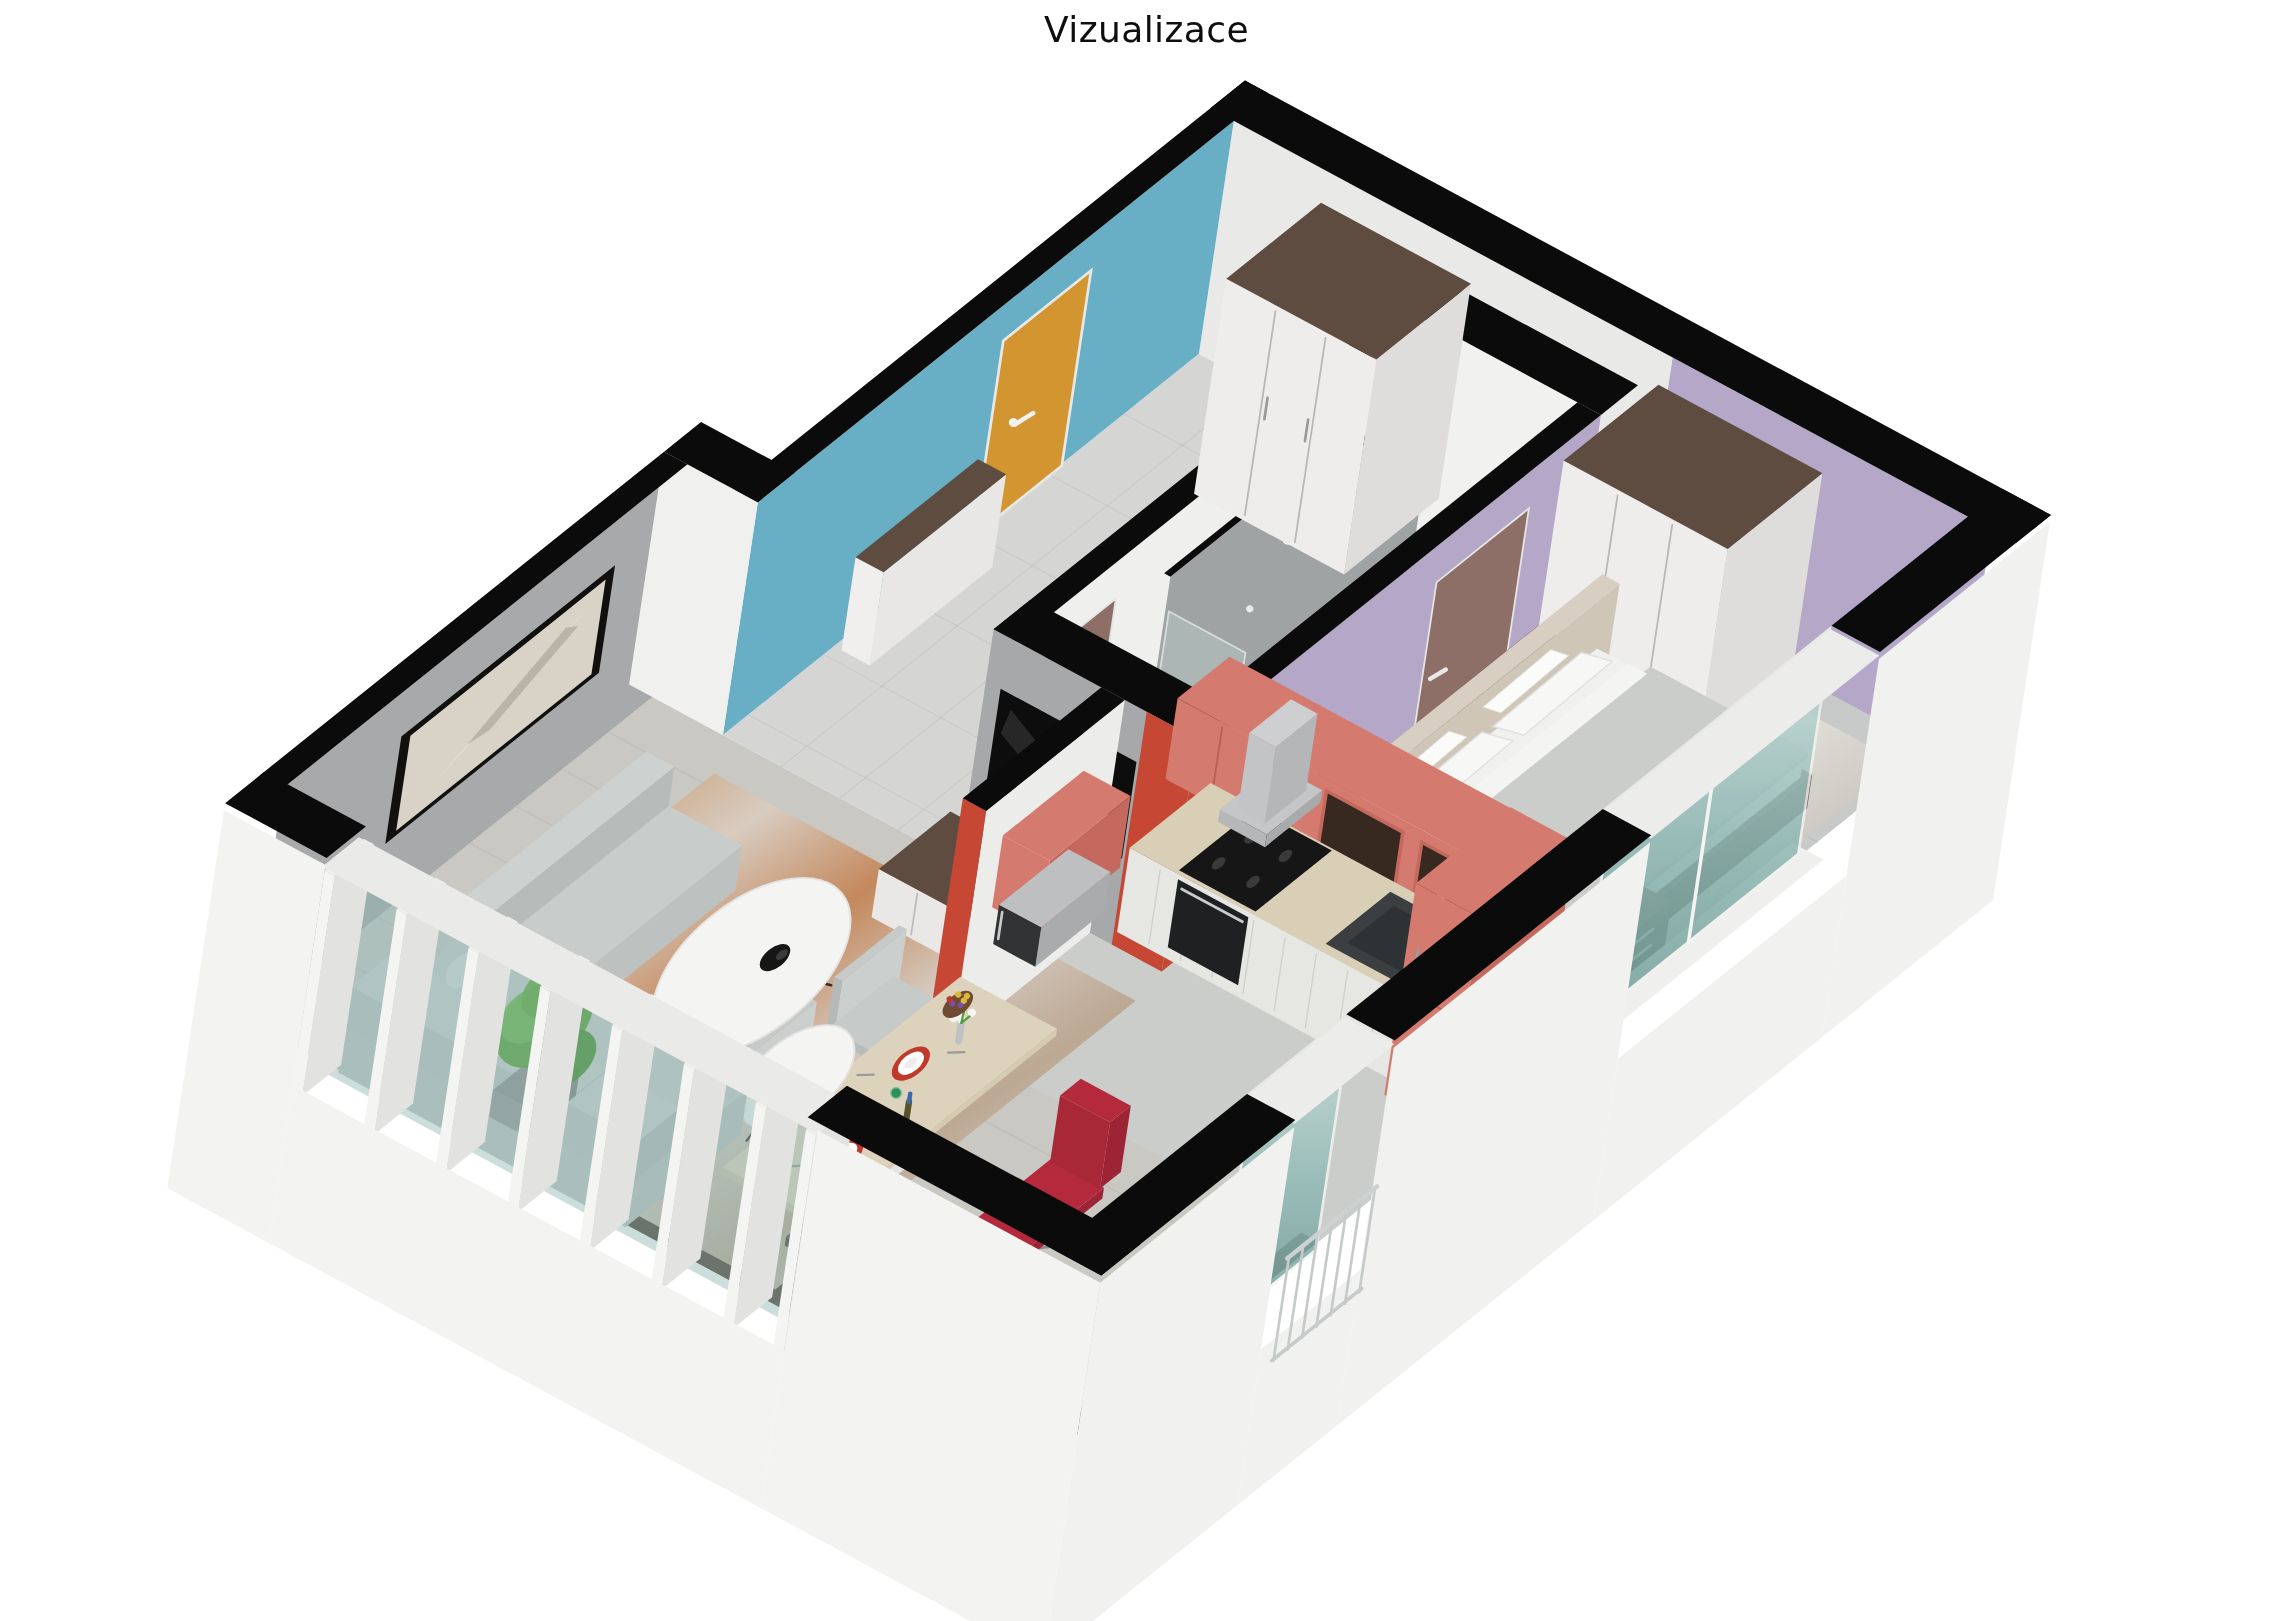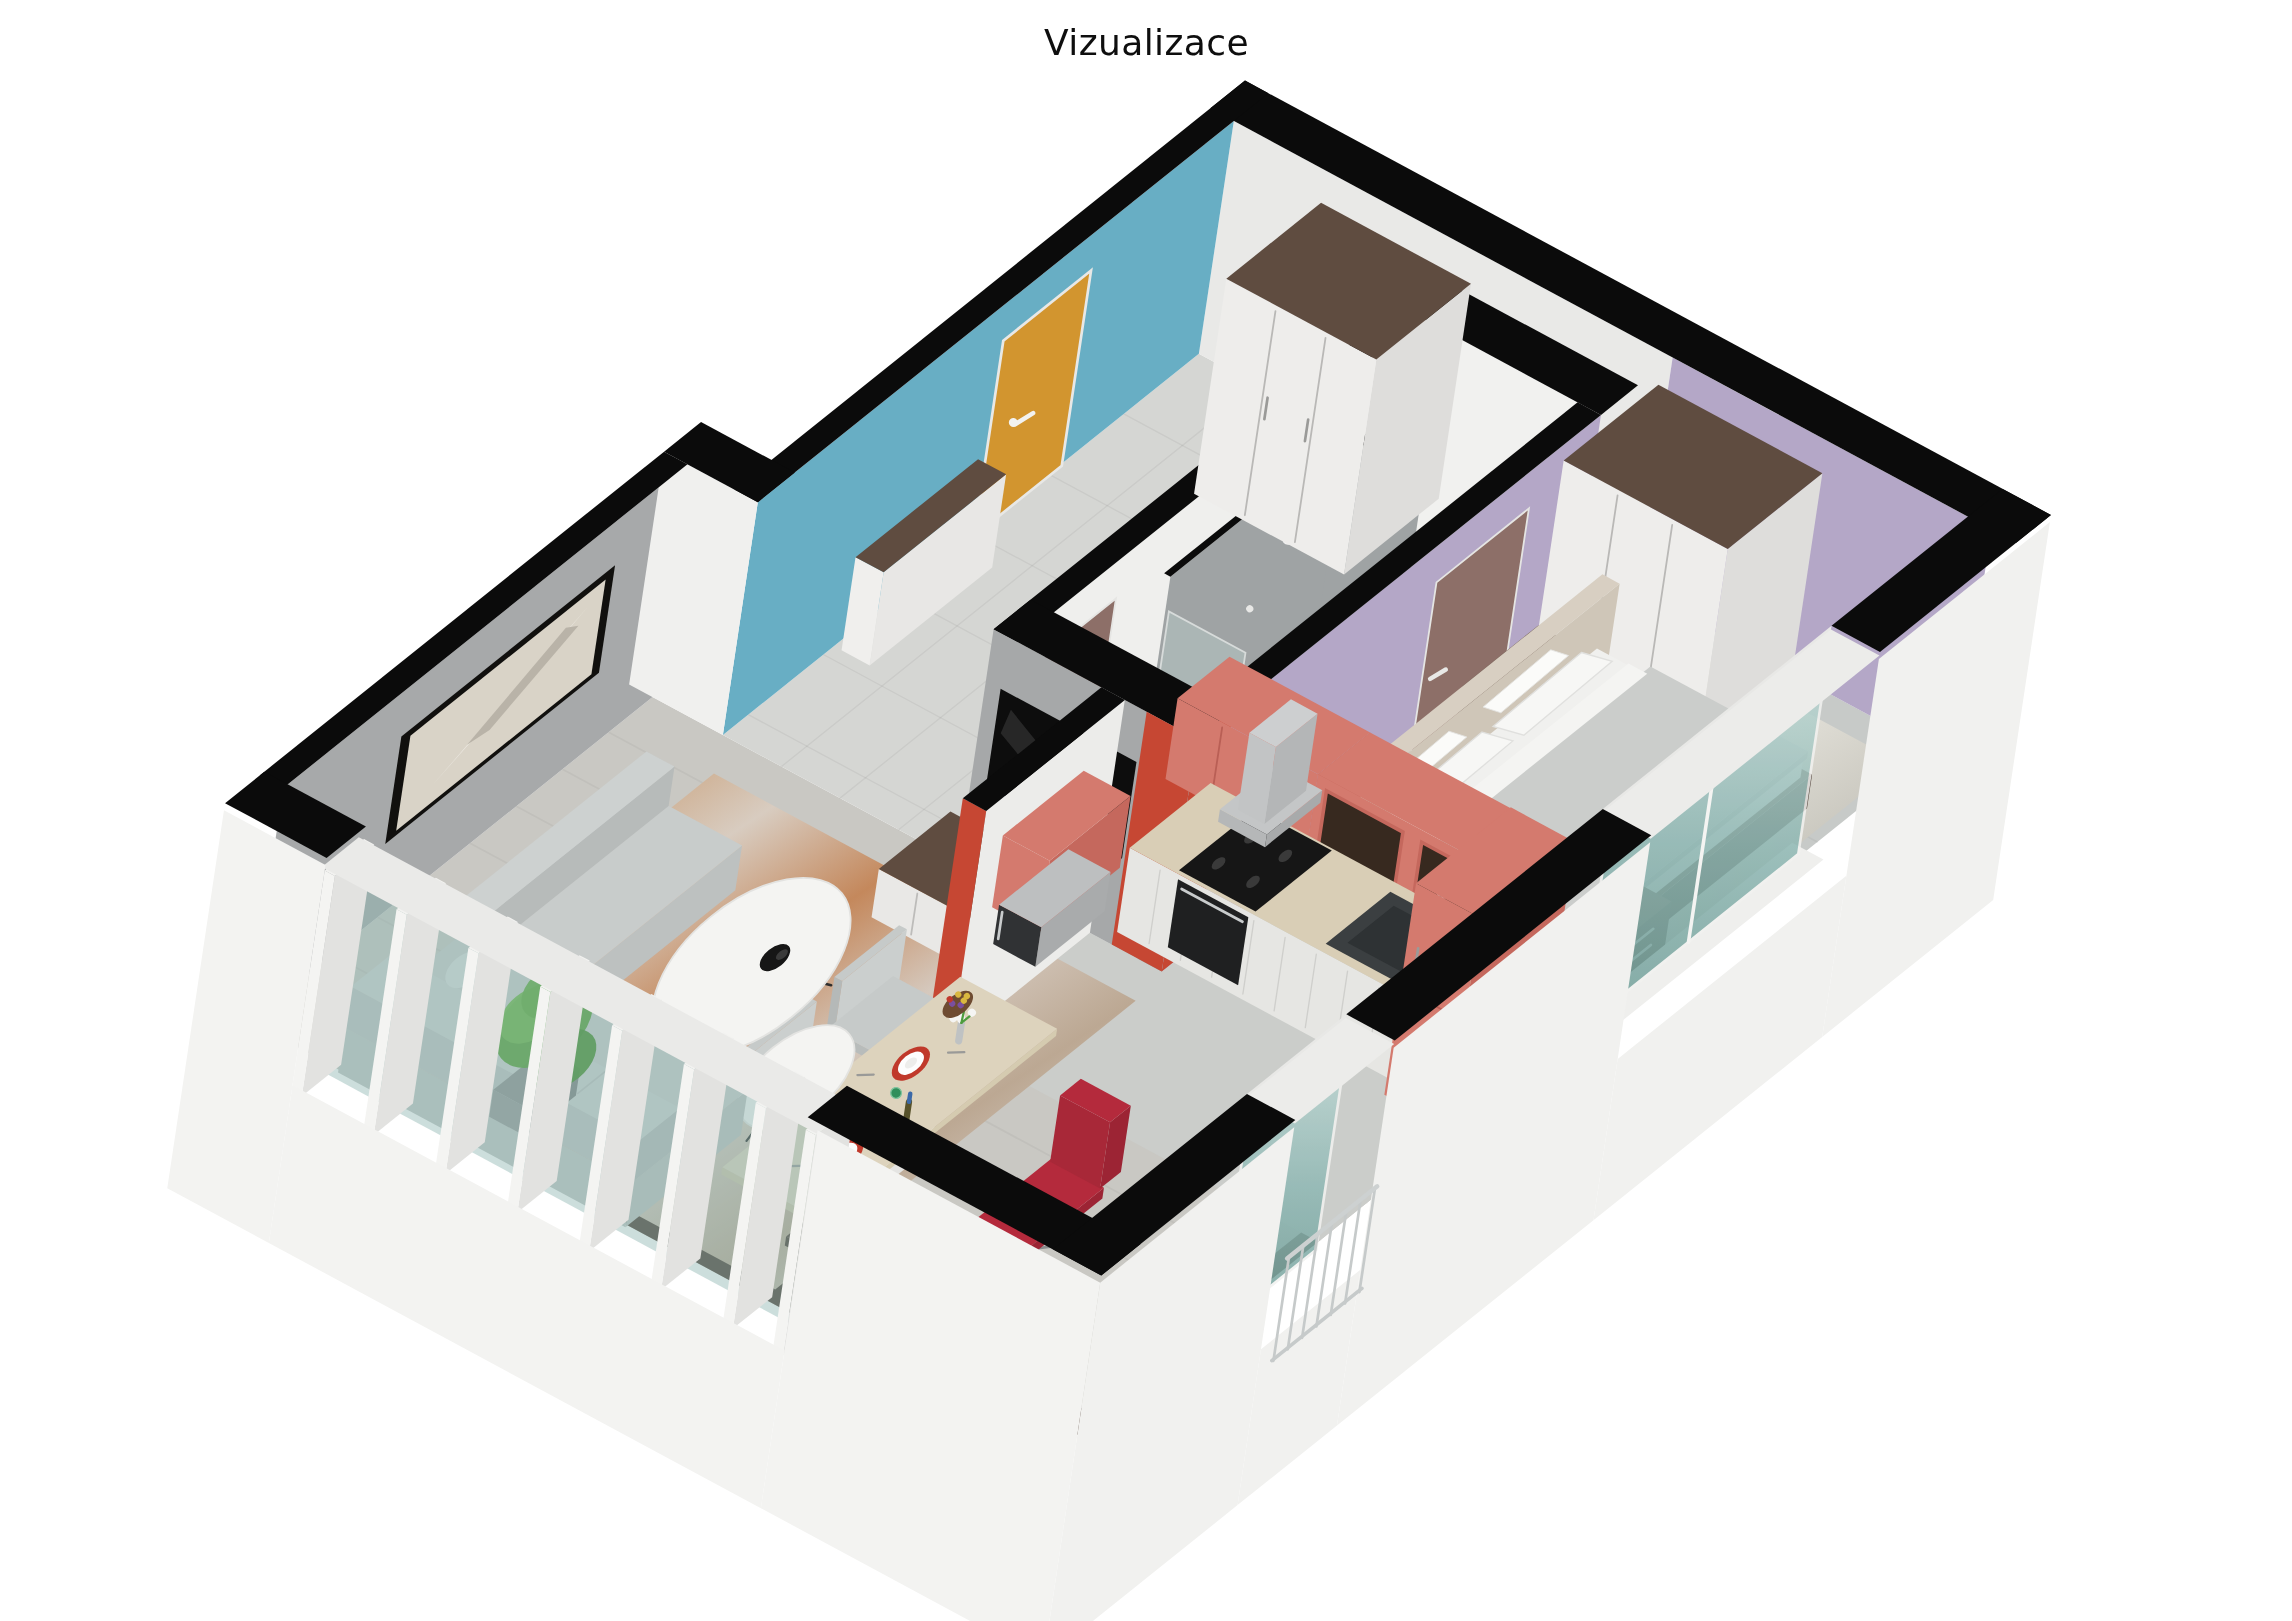--- a/index.html
+++ b/index.html
@@ -1,18 +1,18 @@
 <!DOCTYPE html>
 <html style="font-size:14.3px"><head>
 <meta charset="utf-8">
 <style>
   html,body{margin:0;padding:0;background:#fff;}
   .canvas{position:relative;width:2293px;height:1621px;background:#ffffff;overflow:hidden;
           font-family:"DejaVu Sans","Liberation Sans",sans-serif;}
-  .title{position:absolute;top:22px;left:0;right:0;text-align:center;
+  .title{position:absolute;top:9px;left:0;right:0;text-align:center;
          font-size:36px;color:#0e0e0e;letter-spacing:0.4px;}
   svg{position:absolute;inset:0;}
 </style>
 </head>
 <body>
 
 <div class="canvas">
   <div class="title">Vizualizace</div>
   <svg id="scene" viewBox="0 0 2560 1810" width="2293" height="1621">
       <defs>

